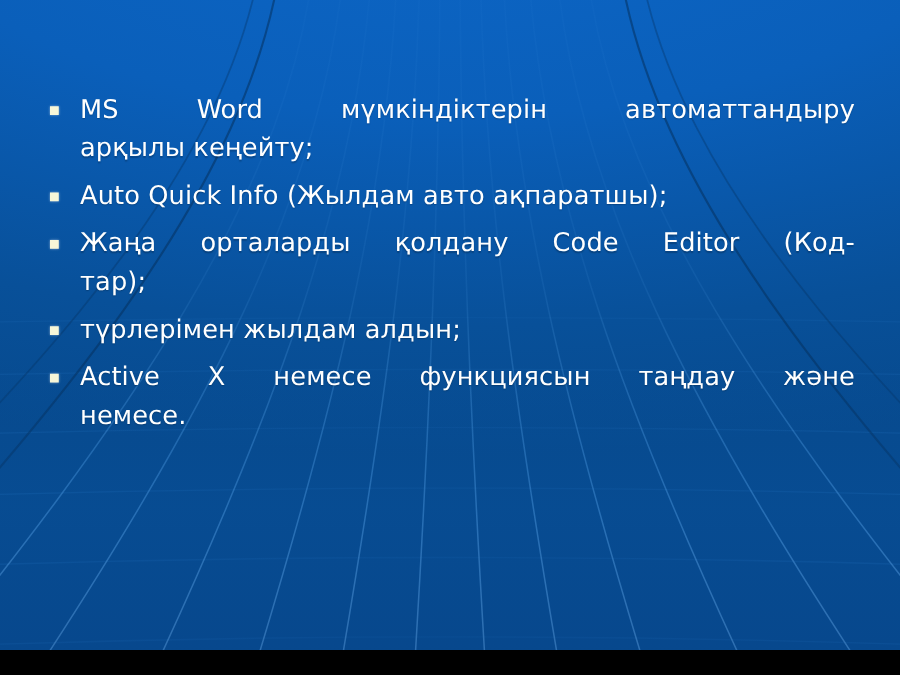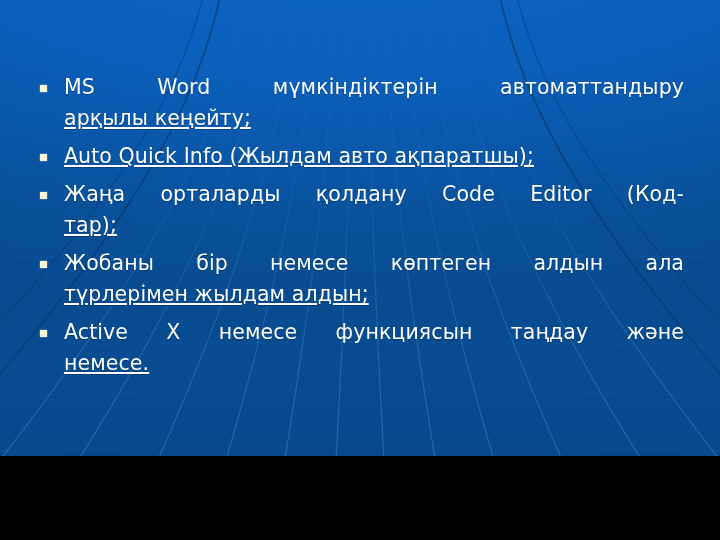--- a/index.html
+++ b/index.html
@@ -4,21 +4,21 @@
 <style>
   html, body {
     margin: 0;
     padding: 0;
     background: #000;
   }
 
   #slide {
     position: relative;
     width: 720px;
-    height: 456px;
+    height: 520px;
     overflow: hidden;
     font-family: "DejaVu Sans", "Liberation Sans", sans-serif;
     background: #0a5fba;
   }
 
   
   .bg-base {
     position: absolute;
     inset: 0;
     background:
@@ -81,21 +81,20 @@
   .bullet-item > .just-line {
     display: block;
     text-align: justify;
     text-align-last: justify;
     white-space: nowrap;
   }
   .bullet-item > .last-line {
     display: block;
     text-align: left;
     text-align-last: left;
-    text-decoration: underline;
   }
 
   .sq-bullet {
     position: absolute;
     left: 4px;
     top: 13px;
     width: 7px;
     height: 7px;
     background: #f7f7d8;
     box-shadow: 0 0 2px rgba(255,255,255,0.55);
@@ -182,21 +181,20 @@
       </li>
 
       <li class="bullet-item">
         <span class="sq-bullet"></span>
         <span class="just-line">Жаңа  орталарды қолдану Code Editor (Код-</span>
         <span class="last-line">тар);</span>
       </li>
 
       <li class="bullet-item">
         <span class="sq-bullet"></span>
-        <span class="just-line">Жобаны бір немесе көптеген алдын ала</span>
         <span class="last-line">түрлерімен жылдам алдын;</span>
       </li>
 
       <li class="bullet-item">
         <span class="sq-bullet"></span>
         <span class="just-line">Active X немесе функциясын таңдау және</span>
         <span class="last-line">немесе.</span>
       </li>
 
     </ul>

